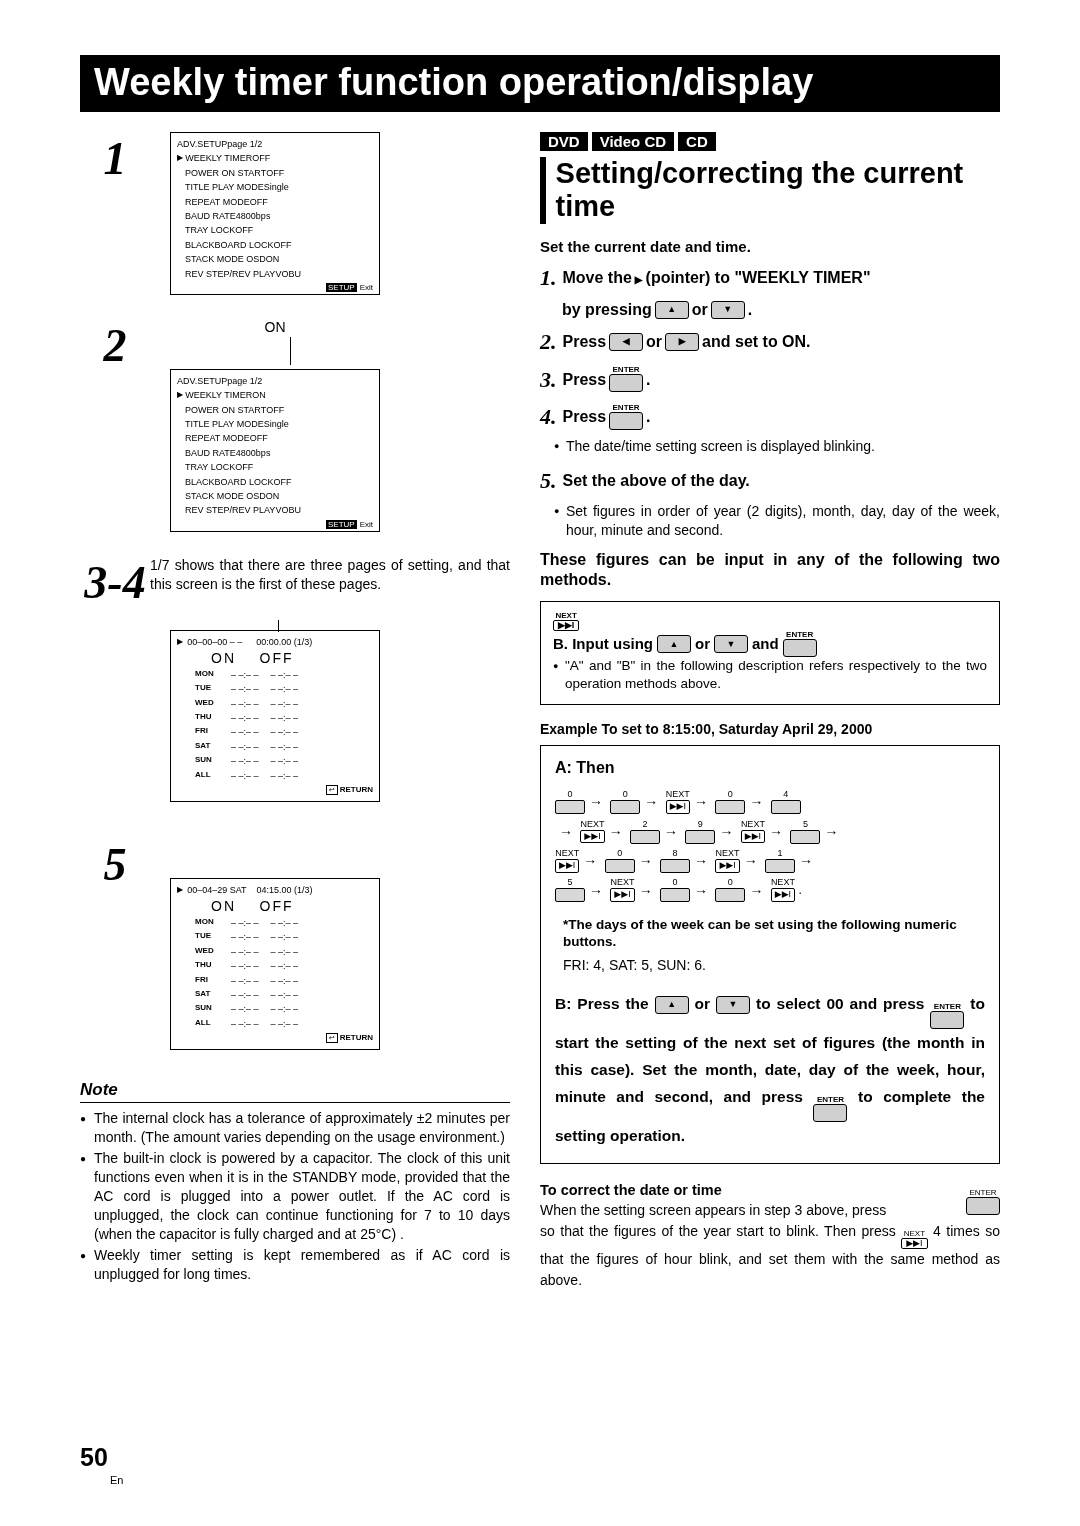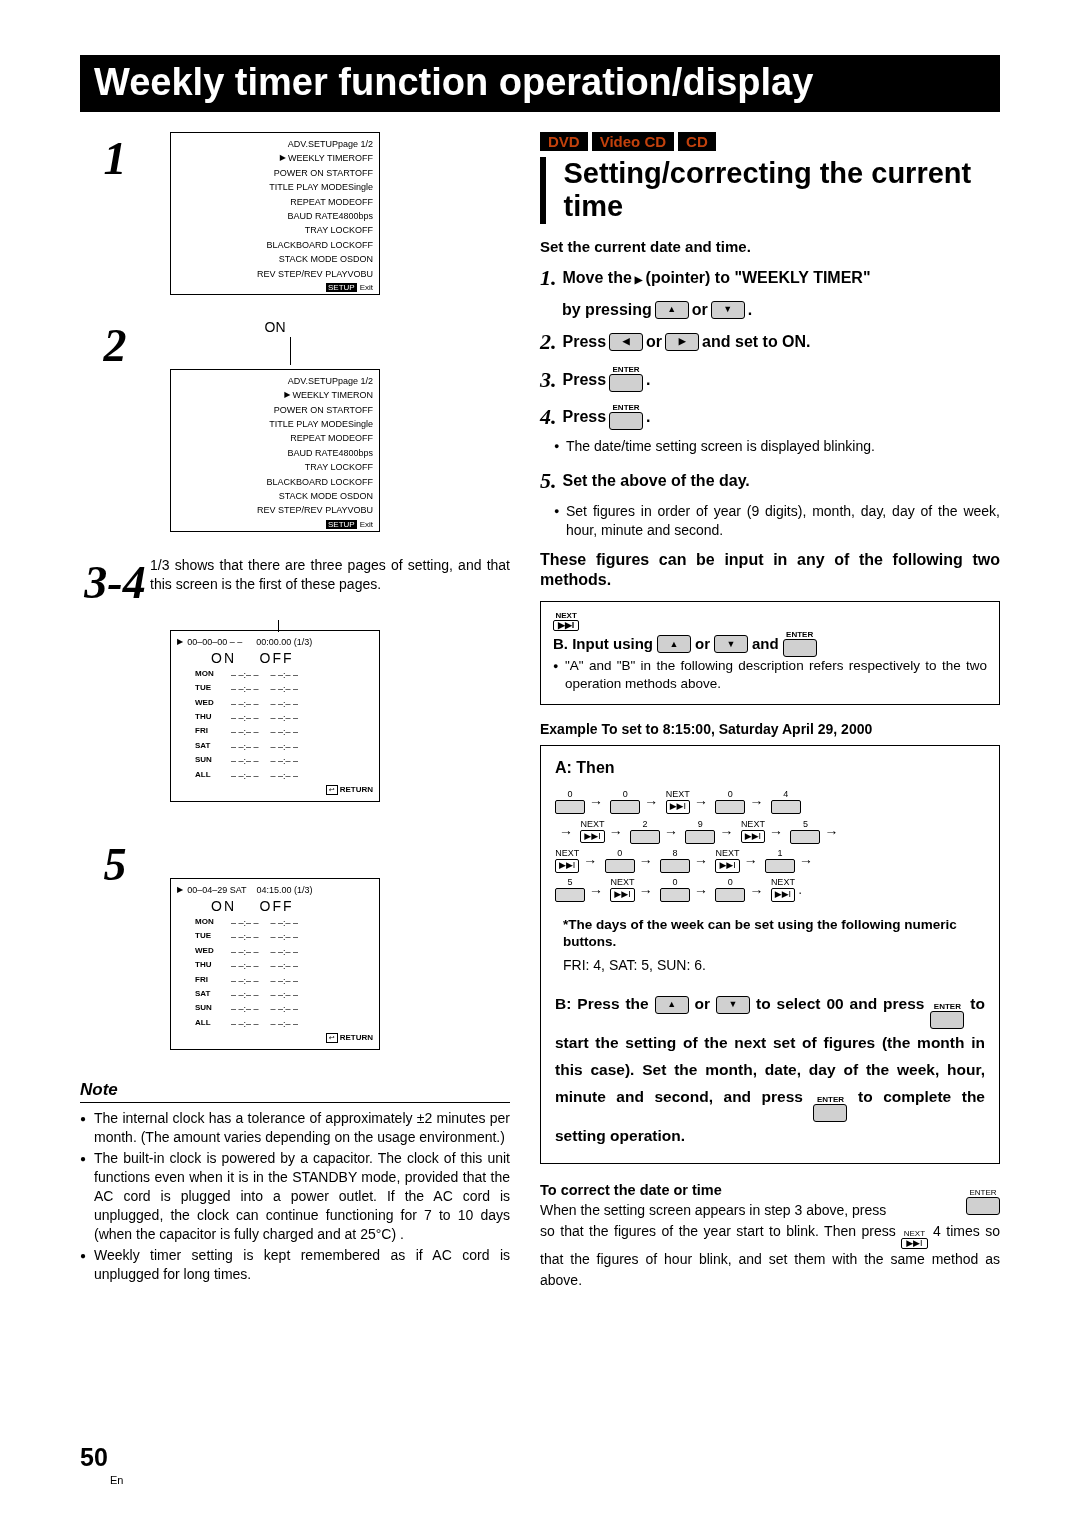--- a/index.html
+++ b/index.html
@@ -35,21 +35,21 @@
     line-height: 1;
     padding-top: 4px;
   }
   .setup-box {
     border: 1px solid #000;
     width: 210px;
     font-size: 9px;
     padding: 4px 6px 2px 6px;
     position: relative;
   }
-  .setup-row { display: flex; justify-content: flex-end; line-height: 1.6; }
+  .setup-row { display: flex; justify-content: flex-start; line-height: 1.6; }
   .setup-row .l { display: flex; align-items: center; }
   .setup-row .ptr { font-size: 8px; margin-right: 2px; }
   .setup-exit { text-align: right; font-size: 8px; margin-top: 2px; }
   .setup-exit .setup-tag { background: #000; color: #fff; padding: 0 2px; margin-right: 3px; }
   .on-label { text-align: center; font-size: 14px; margin-bottom: 2px; }
   .on-line-wrap { position: relative; text-align: center; }
   .on-line { height: 28px; width: 1px; background: #000; display: inline-block; margin-left: 30px; }
   .step34-text { font-size: 14px; line-height: 1.35; text-align: justify; }
   .timer-box {
     border: 1px solid #000;
@@ -65,22 +65,22 @@
   .timer-row { display: flex; gap: 12px; }
   .timer-row .d { width: 24px; font-weight: bold; font-size: 8px; }
   .timer-return { text-align: right; font-size: 8px; margin-top: 2px; }
   .return-icon { border: 1px solid #000; padding: 0 2px; font-size: 7px; margin-right: 2px; display: inline-block; }
   .note-heading { font-style: italic; font-weight: bold; font-size: 17px; border-bottom: 1px solid #000; padding-bottom: 2px; margin-bottom: 6px; margin-top: 30px; }
   .note-list { font-size: 14px; line-height: 1.36; text-align: justify; }
   .note-list li { list-style: none; position: relative; padding-left: 14px; margin-bottom: 2px; }
   .note-list li::before { content: "●"; position: absolute; left: 0; font-size: 10px; top: 3px; }
   .tag-row { display: flex; gap: 4px; margin-bottom: 6px; }
   .tag { font-size: 15px; font-weight: bold; padding: 1px 8px; }
-  .tag-black { background: #000; color: #c2410c; }
-  .right-heading { display: flex; align-items: flex-start; gap: 18px; margin-bottom: 14px; }
+  .tag-black { background: #000; color: #ffffff; }
+  .right-heading { display: flex; align-items: flex-start; gap: 10px; margin-bottom: 14px; }
   .right-heading .bar { width: 6px; background: #000; align-self: stretch; }
   .right-heading .txt { font-size: 29px; font-weight: bold; line-height: 1.15; }
   .bold-line { font-weight: bold; font-size: 15px; margin-bottom: 4px; }
   .instr-line { font-size: 16px; font-weight: bold; line-height: 1.7; display: flex; flex-wrap: wrap; align-items: center; gap: 3px; }
   .instr-num { font-family: "Brush Script MT", cursive; font-style: italic; font-size: 22px; margin-right: 3px; }
   .btn-box {
     display: inline-flex; width: 34px; height: 18px;
     border: 1px solid #000; border-radius: 3px;
     background: #d0d0d0; align-items: center; justify-content: center;
     font-size: 9px; vertical-align: middle;
@@ -265,21 +265,21 @@
               </span>
               <span>VOBU</span>
             </div>
           <div class="setup-exit"><span class="setup-tag">SETUP</span><span>Exit</span></div>
         </div>
       </div>
     </div>
 
     <div class="step-row" style="margin-top:20px;">
       <div class="step-num">3-4</div>
-      <div class="step34-text" style="flex:1;">1/3 shows that there are three pages of setting, and that this screen is the first of these pages.</div>
+      <div class="step34-text" style="flex:1;">1/7 shows that there are three pages of setting, and that this screen is the first of these pages.</div>
     </div>
     <div style="padding-left:90px; position:relative;">
       <div style="position:absolute; left:198px; top:-10px; width:1px; height:12px; background:#000;"></div>
       <div class="timer-box">
         <div class="timer-head">
             <span class="ptr">▶</span>
             <span>00–00–00 – –</span>
             <span style="margin-left:10px;">00:00.00 (1/3)</span>
           </div>
         <div class="timer-onoff"><span>ON</span>&nbsp;&nbsp;&nbsp;&nbsp;<span>OFF</span></div>
@@ -447,21 +447,21 @@
         <span class="btn-box"></span>
       </span>
       <span>.</span>
     </div>
     <div class="sub-bullet">The date/time setting screen is displayed blinking.</div>
 
     <div class="instr-line">
       <span class="instr-num">5.</span>
       <span>Set the above of the day.</span>
     </div>
-    <div class="sub-bullet">Set figures in order of year (9 digits), month, day, day of the week, hour, minute and second.</div>
+    <div class="sub-bullet">Set figures in order of year (2 digits), month, day, day of the week, hour, minute and second.</div>
 
     <div class="following">These figures can be input in any of the following two methods.</div>
 
     <div class="method-box">
       <div class="hdr">
         <span class="next-col">
           <span class="lbl">NEXT</span>
           <span class="ico">▶▶I</span>
         </span>
       </div>

